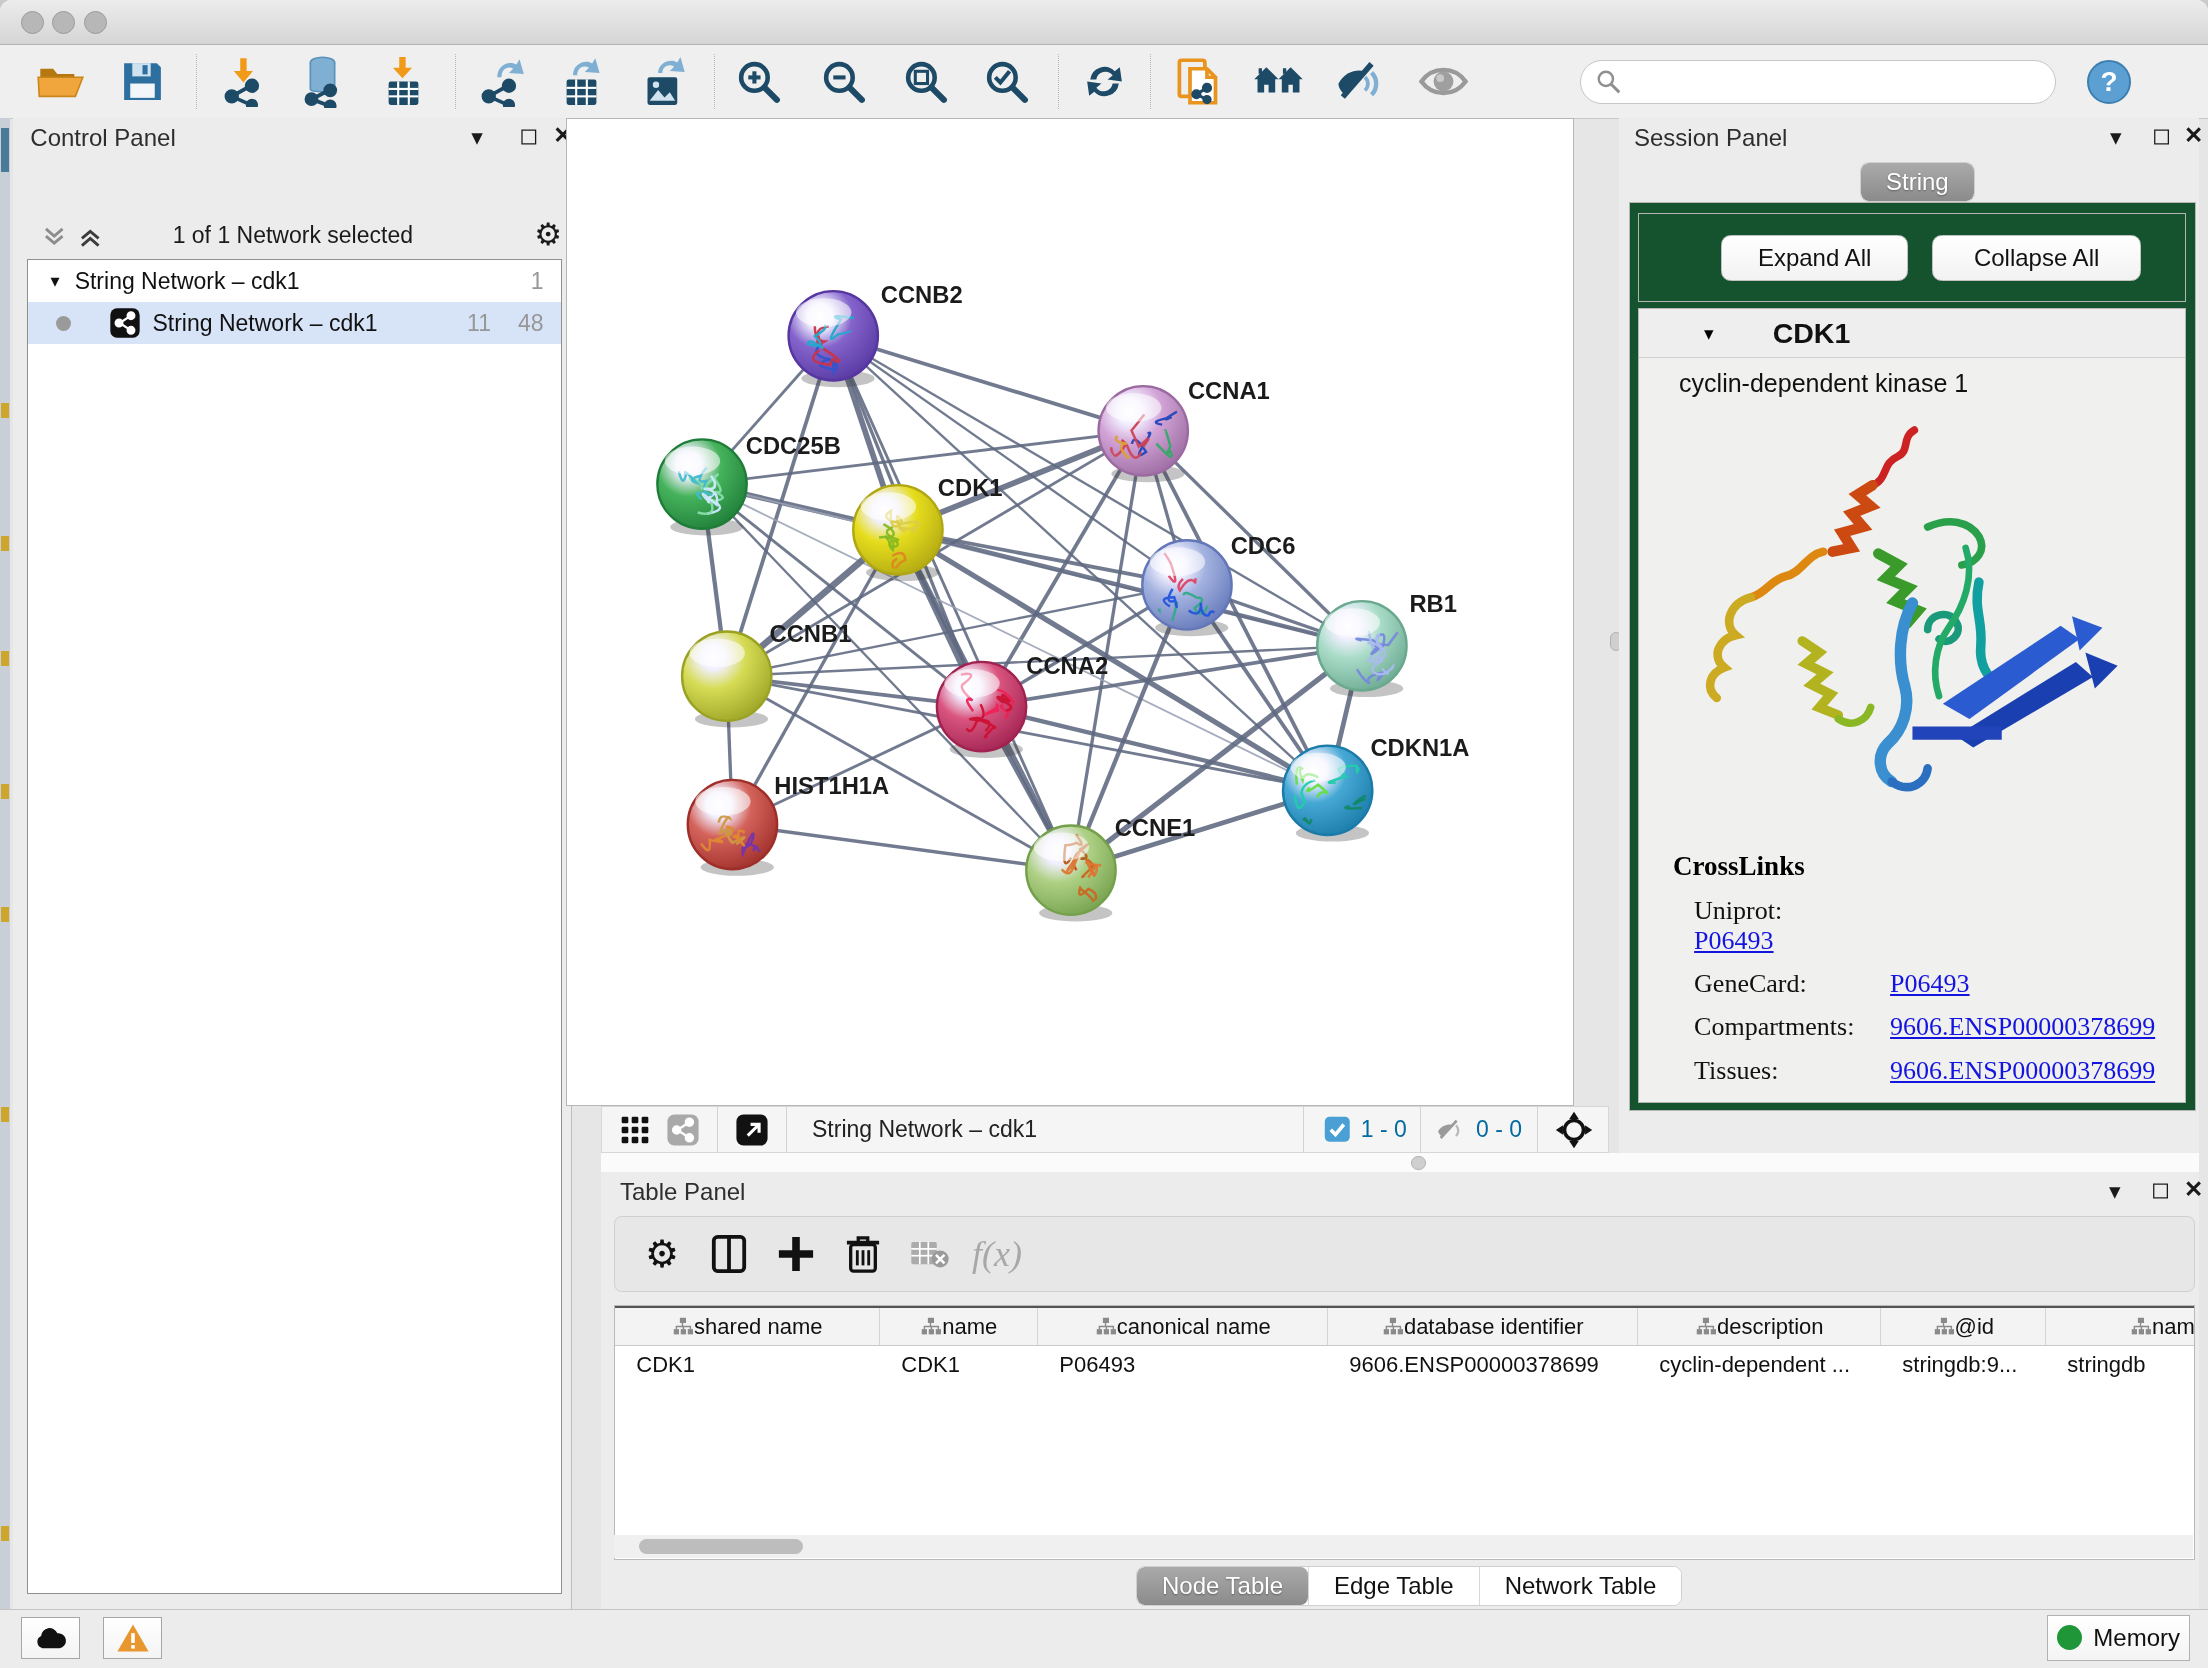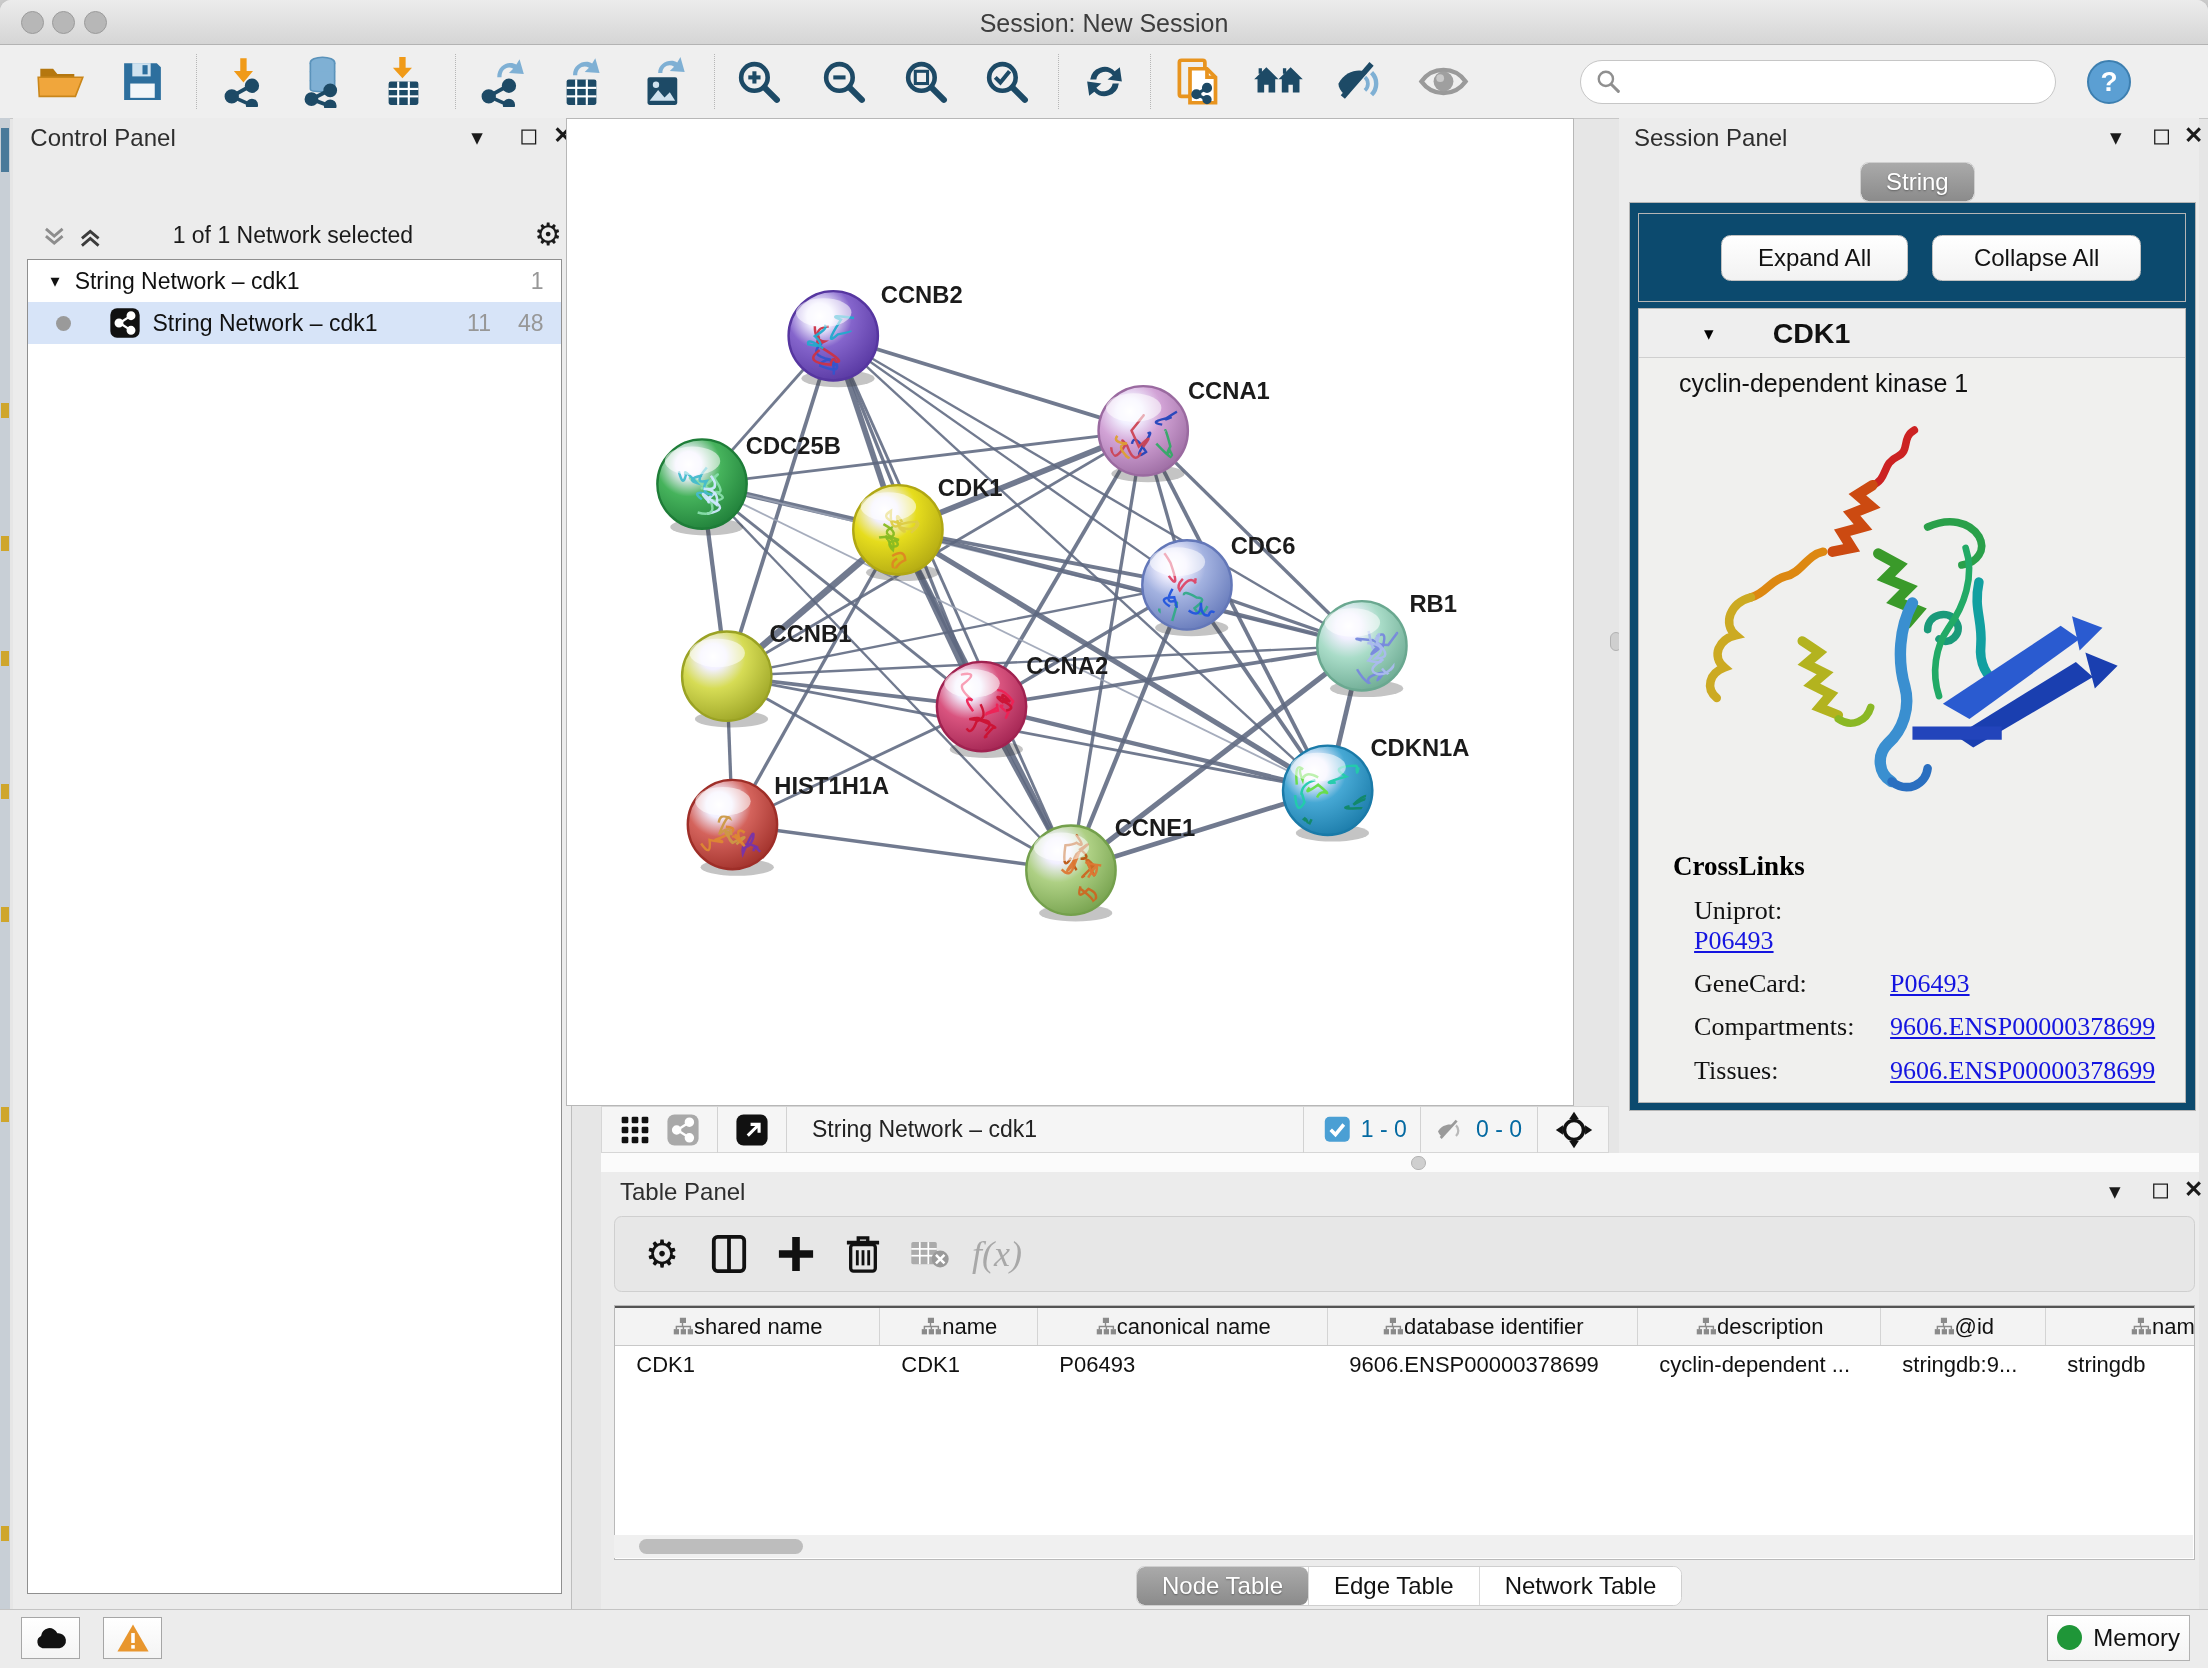--- a/index.html
+++ b/index.html
@@ -45,21 +45,21 @@
   
   .netcanvas{left:566px;top:118px;width:1008px;height:988px;background:#fff;border:1px solid #b7b7b7;box-sizing:border-box;font-weight:bold;}
   .netstatus{left:601px;top:1106px;width:1008px;height:47px;background:#f5f5f5;border:1px solid #d6d6d6;
      box-sizing:border-box;display:flex;align-items:center;}
   .nssep{width:0;height:46px;border-left:1px solid #d2d2d2;flex:none;}
   .hsplit{left:601px;top:1153px;width:1598px;height:19px;background:#fbfbfb;}
   .grip{background:#cfcfcf;border:1px solid #b2b2b2;border-radius:7.6px;}
 
   
   .rpanel{left:1619px;top:118px;width:580px;height:1035px;background:#ececec;}
-  .rbox{left:9.5px;top:84px;width:567px;height:909px;border:1px solid #b5b5b5;background:#0c4a6e;box-sizing:border-box;}
+  .rbox{left:9.5px;top:84px;width:567px;height:909px;border:1px solid #b5b5b5;background:#14532d;box-sizing:border-box;}
   .btn{background:linear-gradient(#ffffff,#f2f2f2);border:1px solid #c2c2c2;border-radius:9.5px;
      font-size:24px;color:#111;display:flex;align-items:center;justify-content:center;}
   .serif{font-family:"Liberation Serif",serif;}
   .xlink{color:#1414e0;text-decoration:underline;font-family:"Liberation Serif",serif;font-size:26px;}
   .xlabel{font-family:"Liberation Serif",serif;font-size:26px;color:#111;}
 
   
   .tpanel{left:601px;top:1172px;width:1598px;height:438px;background:#ececec;}
   .ttoolbar{left:13.3px;top:44px;width:1581px;height:76px;background:#e7e7e7;border:1px solid #cfcfcf;border-radius:7.6px;
      box-sizing:border-box;display:flex;align-items:center;}
@@ -81,21 +81,20 @@
 </style>
 </head>
 <body>
 
 <div class="window">
 
   <div class="abs titlebar">
     <div class="abs tl" style="left:21px"></div>
     <div class="abs tl" style="left:52px"></div>
     <div class="abs tl" style="left:84px"></div>
-    <div class="abs win-title nowrap">Session: New Session</div>
   </div>
 
   <div class="abs toolbar">
     <div class="tbi" style="margin-left:34px">
       <svg width="51" height="51" viewBox="0 0 48 48">
         <path d="M5 12 h12 l4 5 h16 v6 H5 z" fill="#b5770f"></path>
         <path d="M3 20 h34 l8 0 -7 18 H4 z" fill="#f0a63c" stroke="#c9861a" stroke-width="1.5"></path>
       </svg>
     </div>
     <div class="tbi" style="margin-left:28.5px">

